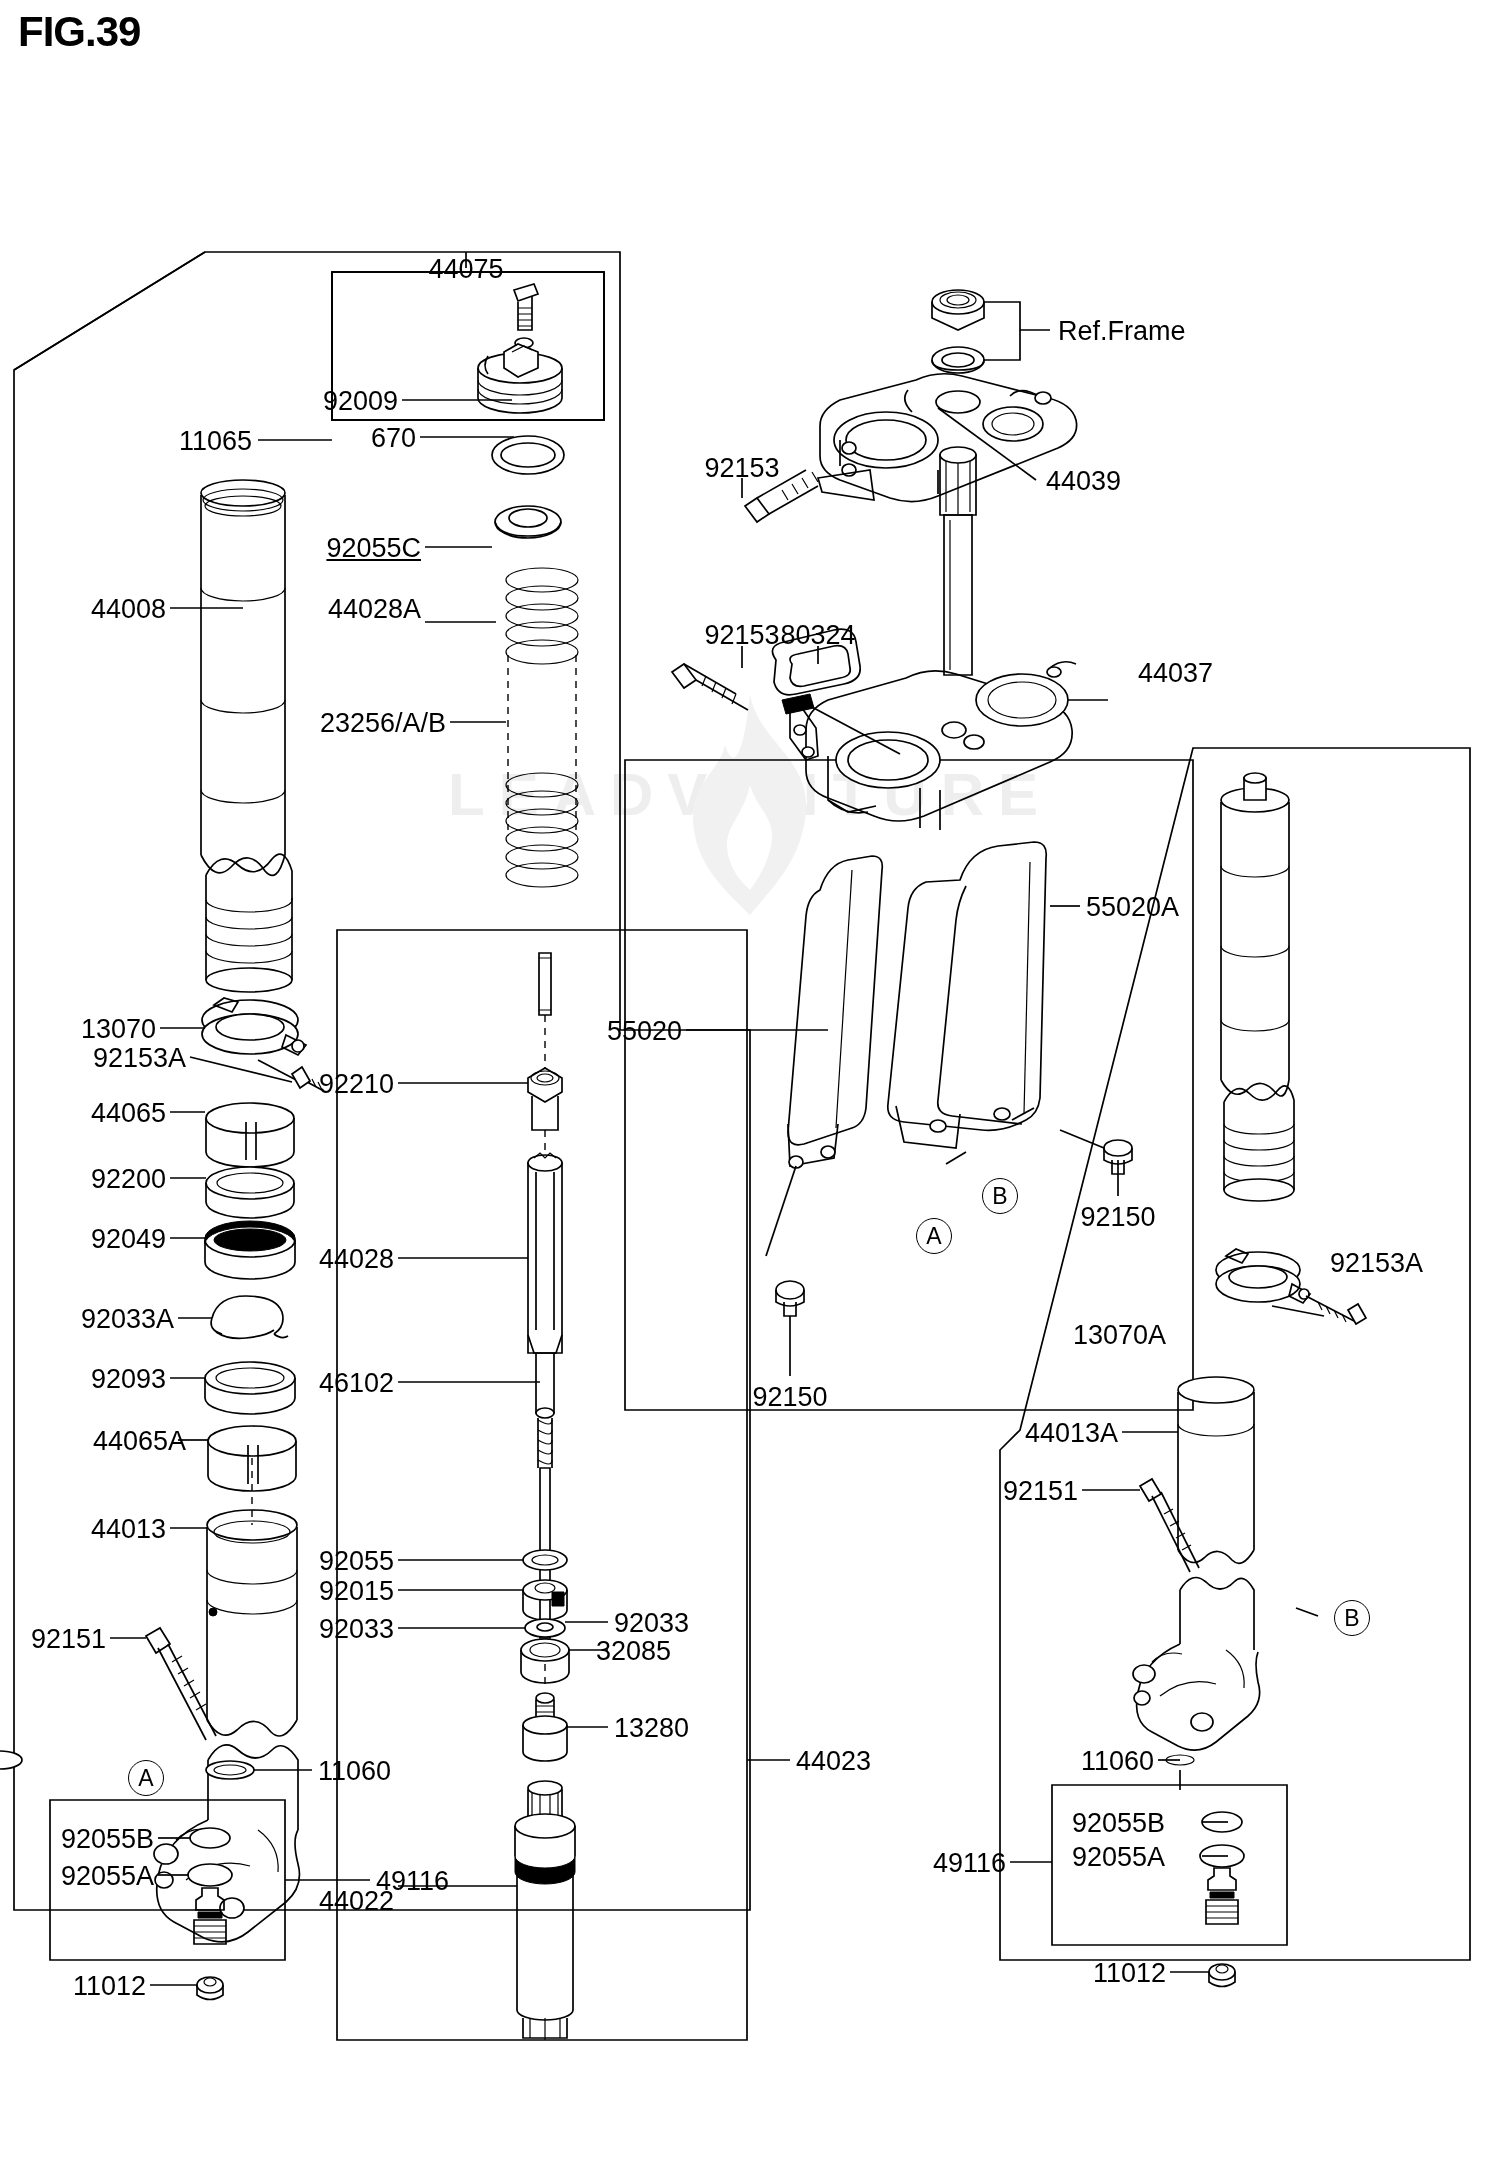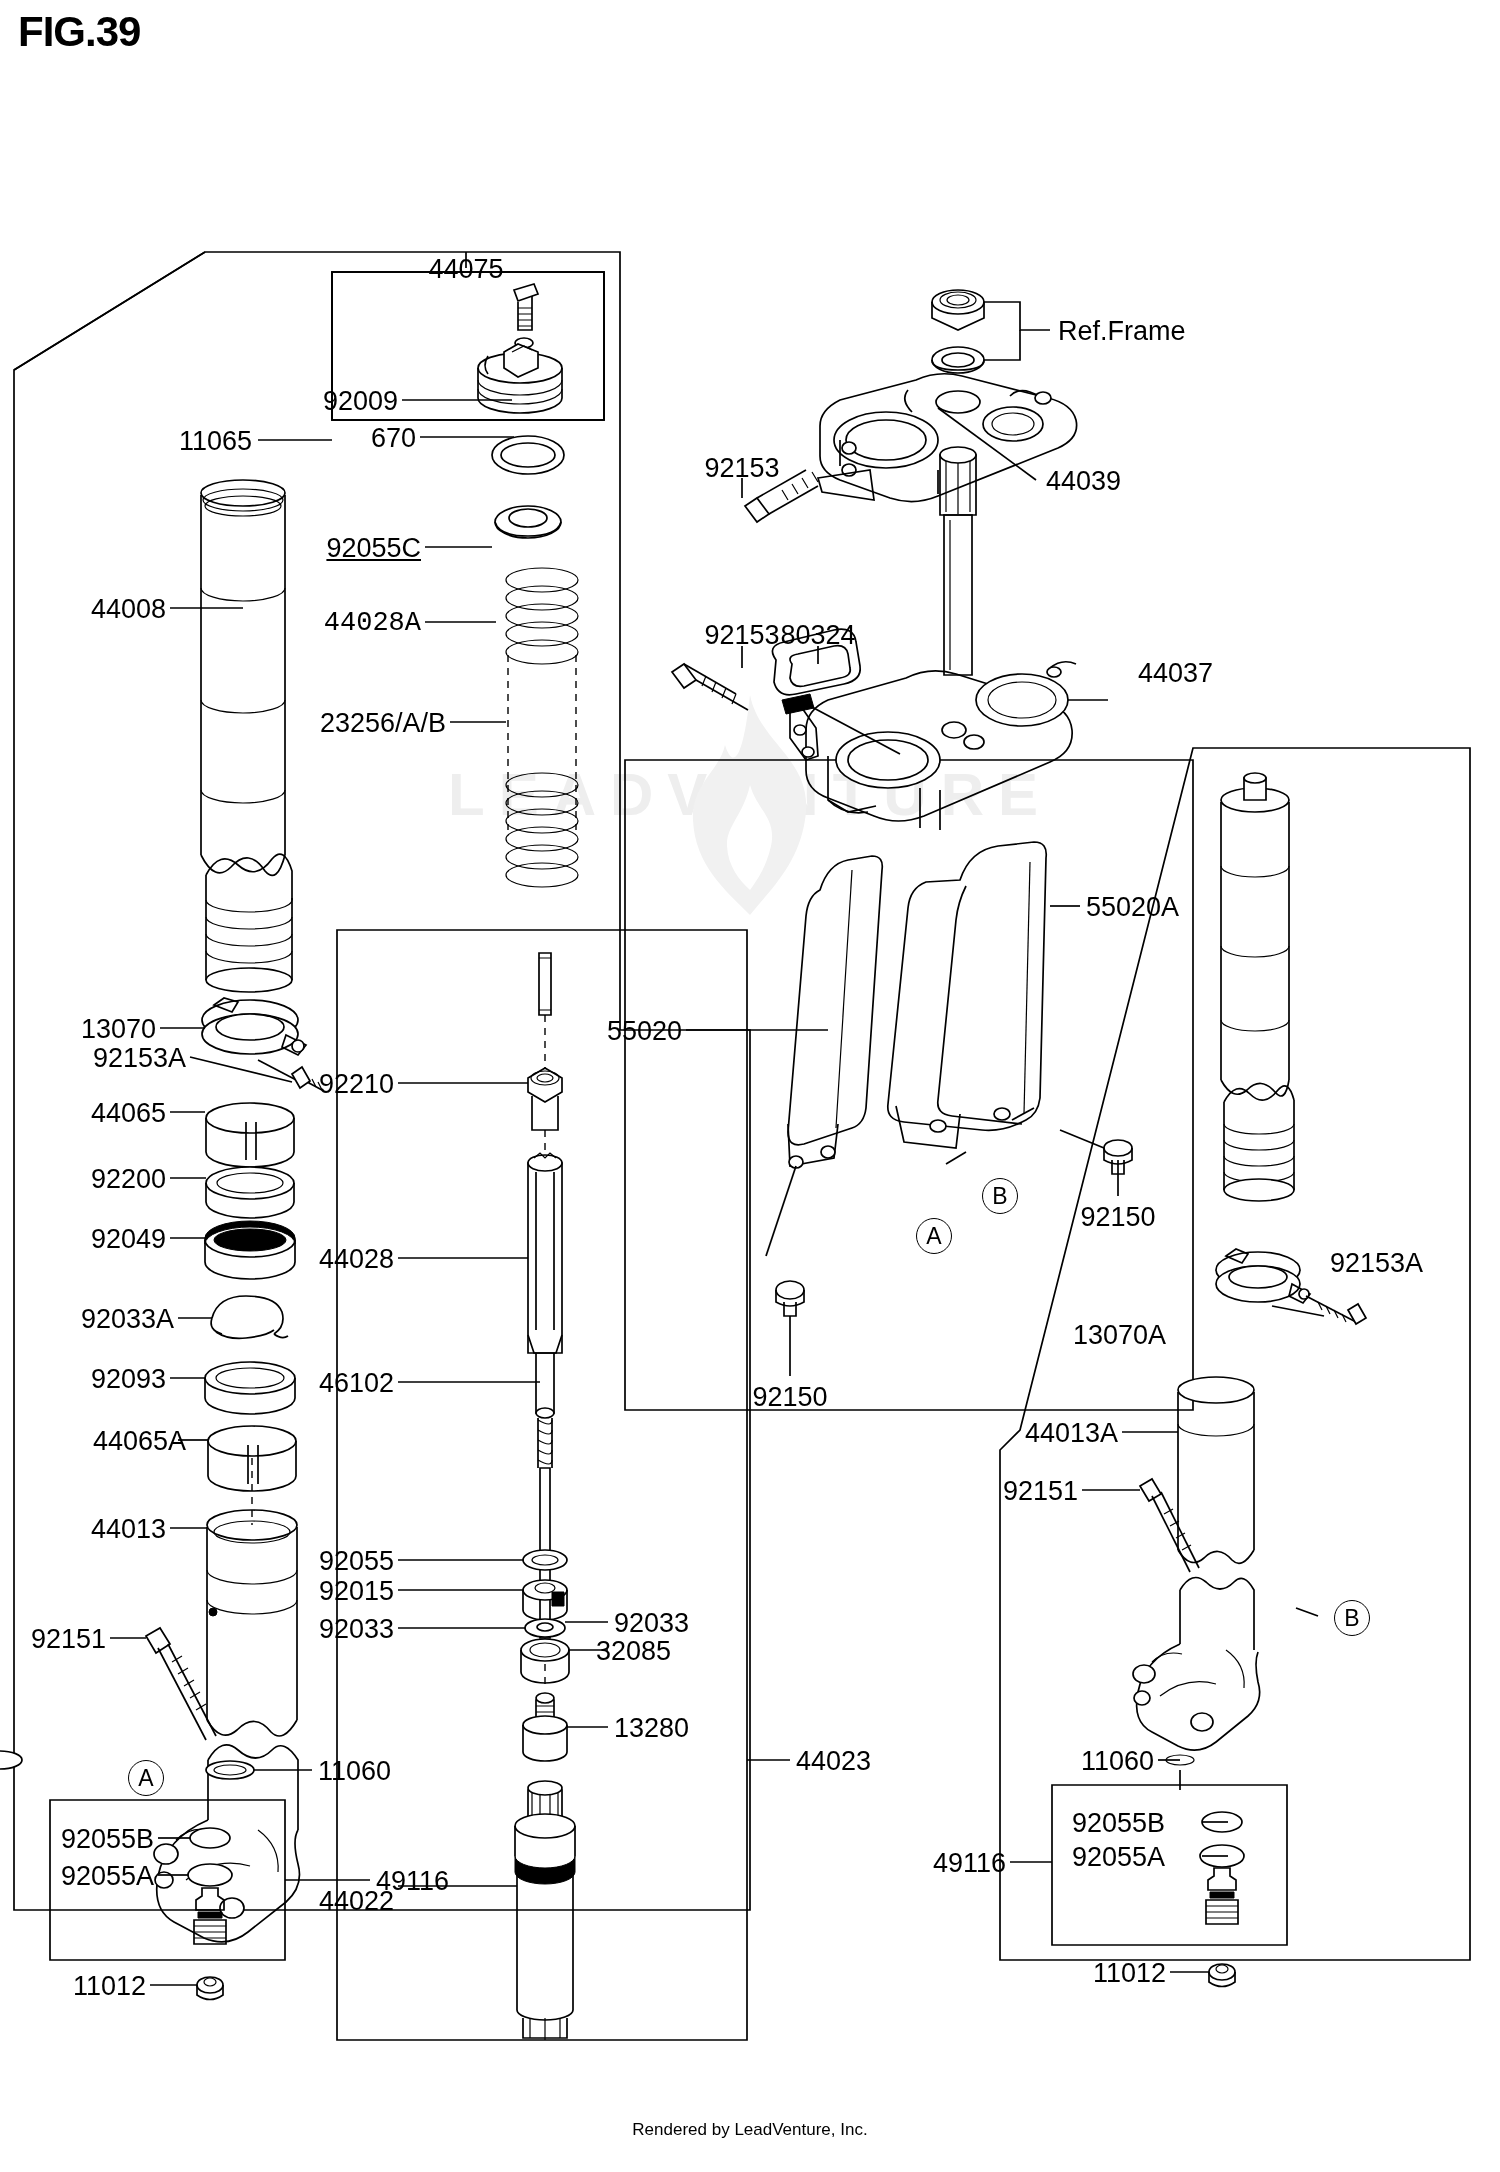--- a/index.html
+++ b/index.html
@@ -575,21 +575,21 @@
 
   </svg>
 
   <div class="lbl c" style="left:466px;top:256px;">44075</div>
 
   <div class="lbl r" style="left:252px;top:428px;">11065</div>
   <div class="lbl r" style="left:398px;top:388px;">92009</div>
   <div class="lbl r" style="left:416px;top:425px;">670</div>
   <div class="lbl r" style="left:421px;top:535px;text-decoration:underline;">92055C</div>
 
-  <div class="lbl r" style="left:421px;top:610px;font-family:Liberation Mono, monospace;">44028A</div>
+  <div class="lbl r" style="left:421px;top:596px;">44028A</div>
   <div class="lbl r" style="left:446px;top:710px;">23256/A/B</div>
 
   <div class="lbl r" style="left:166px;top:596px;">44008</div>
 
   <div class="lbl r" style="left:156px;top:1016px;">13070</div>
   <div class="lbl r" style="left:186px;top:1045px;">92153A</div>
   <div class="lbl r" style="left:166px;top:1100px;">44065</div>
   <div class="lbl r" style="left:166px;top:1166px;">92200</div>
   <div class="lbl r" style="left:166px;top:1226px;">92049</div>
   <div class="lbl r" style="left:174px;top:1306px;">92033A</div>
@@ -636,14 +636,13 @@
   <div class="lbl" style="left:1072px;top:1810px;">92055B</div>
   <div class="lbl" style="left:1072px;top:1844px;">92055A</div>
   <div class="lbl r" style="left:1006px;top:1850px;">49116</div>
   <div class="lbl r" style="left:1166px;top:1960px;">11012</div>
 
   <div class="circ" style="left:916px;top:1218px;">A</div>
   <div class="circ" style="left:982px;top:1178px;">B</div>
   <div class="circ" style="left:1334px;top:1600px;">B</div>
   <div class="circ" style="left:128px;top:1760px;">A</div>
 
-  <div class="footer">Rendered by LeadVenture, Inc.</div>
 </div>
 
 </body></html>

